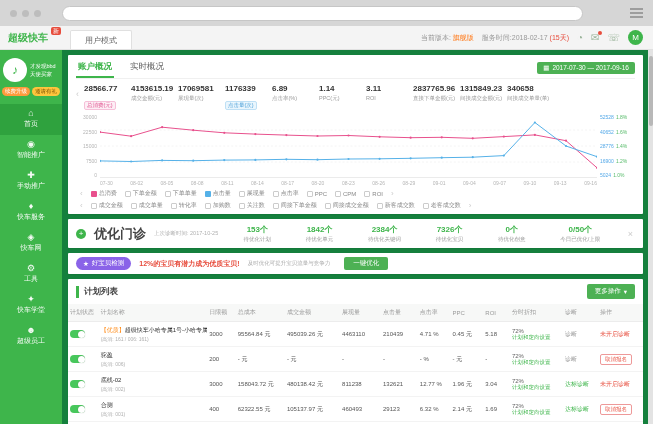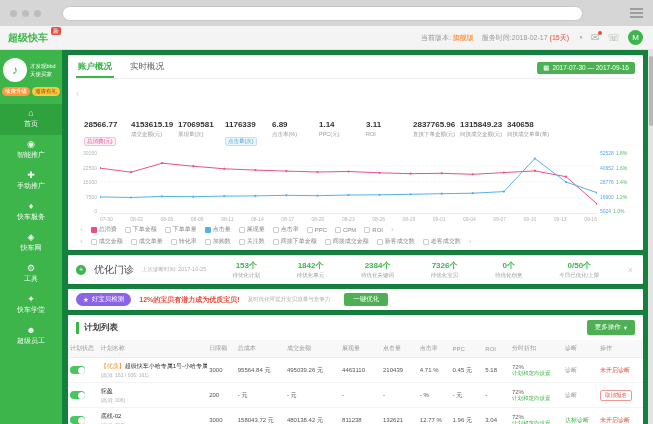--- a/index.html
+++ b/index.html
@@ -49,42 +49,42 @@
   .card { background: #fff; margin-bottom: 5px; box-shadow: 0 1px 1px rgba(0,0,0,.06); border-radius: 1px; }
 
   
   .ov-card { padding: 2px 8px 4px; }
   .ov-tabs { display: flex; align-items: center; border-bottom: 1px solid #f0f0f0; }
   .ov-tab { font-size: 8.5px; color: #666; padding: 4px 2px 3px; margin-right: 14px; border-bottom: 2px solid transparent; cursor: pointer; }
   .ov-tab.active { color: #3eb54b; border-bottom-color: #3eb54b; font-weight: bold; }
   .date-btn { margin-left: auto; background: #4db154; color: #fff; font-size: 6.5px; padding: 2px 6px; border-radius: 2px; display: flex; align-items: center; gap: 3px; cursor: pointer; }
   .kpi-row { display: flex; margin: 5px 0 3px; overflow: hidden; position: relative; padding-left: 8px; }
   .kpi-arrow { position: absolute; left: 0; top: 5px; color: #ccc; font-size: 9px; cursor: pointer; }
-  .kpi { width: 47px; flex: none; overflow: hidden; margin-top: 36px; }
+  .kpi { width: 47px; flex: none; overflow: hidden; }
   .kpi-value { font-size: 8px; font-weight: bold; color: #333; white-space: nowrap; }
   .kpi-label { font-size: 5.5px; color: #9a9a9a; margin-top: 2px; white-space: nowrap; cursor: pointer; }
   .kpi-label.hl-pink { display: inline-block; background: #fdeef5; color: #e0538f; border: 1px solid #f5c0d8; padding: 0 2px; border-radius: 2px; }
   .kpi-label.hl-blue { display: inline-block; background: #eaf6fd; color: #4a9fd8; border: 1px solid #bfe0f5; padding: 0 2px; border-radius: 2px; }
   .chart-wrap { display: flex; align-items: stretch; margin-top: 2px; }
   .y-axis { width: 24px; flex: none; display: flex; flex-direction: column; justify-content: space-between; font-size: 5px; color: #b5b5b5; text-align: right; padding-right: 3px; }
   .chart-svg { flex: 1; height: 64px; display: block; }
   .r-axis { width: 38px; flex: none; display: flex; flex-direction: column; justify-content: space-between; font-size: 5px; padding-left: 3px; }
   .r-axis .rv { color: #55a9e8; }
   .r-axis .rp { color: #57bb6a; margin-left: 2px; }
   .x-labels { display: flex; justify-content: space-between; margin: 2px 38px 0 24px; font-size: 5px; color: #b5b5b5; }
   .legend-row { display: flex; align-items: center; gap: 8px; margin-top: 3px; padding: 0 4px; font-size: 6px; color: #888; }
   .legend-arrow { color: #ccc; font-size: 8px; cursor: pointer; }
   .legend-item { display: flex; align-items: center; gap: 2px; cursor: pointer; white-space: nowrap; }
   .legend-box { width: 6px; height: 6px; border: 1px solid #ccc; border-radius: 1px; background: #fff; flex: none; }
   .legend-box.checked { border: none; }
 
   
   .clinic-card { display: flex; align-items: center; padding: 5px 8px; gap: 8px; }
   .clinic-icon { width: 10px; height: 10px; border-radius: 50%; background: #3eb54b; color: #fff; font-size: 8px; display: flex; align-items: center; justify-content: center; flex: none; line-height: 1; }
-  .clinic-title { font-size: 10px; font-weight: normal; color: #444; white-space: nowrap; }
+  .clinic-title { font-size: 13px; font-weight: bold; color: #444; white-space: nowrap; }
   .clinic-time { font-size: 5.5px; color: #b0b0b0; white-space: nowrap; }
   .clinic-stats { flex: 1; display: flex; justify-content: space-around; }
   .cstat { text-align: center; }
   .cstat-value { font-size: 8px; font-weight: bold; color: #3eb54b; }
   .cstat-label { font-size: 5.5px; color: #999; margin-top: 1px; }
   .clinic-close { color: #ccc; font-size: 9px; padding: 0 2px; cursor: pointer; }
 
   
   .banner-card { display: flex; align-items: center; padding: 4px 8px; gap: 8px; }
   .banner-tag { background: #8a63e8; color: #fff; font-size: 6.5px; padding: 2px 7px; border-radius: 9px; display: flex; align-items: center; gap: 3px; flex: none; }
@@ -127,20 +127,21 @@
     </div>
 </div>
 
 <div class="app">
 
   <div class="app-header">
     <div class="logo">
       <span>超级快车</span>
       <span class="logo-badge">新</span>
     </div>
+    <div class="header-tab">用户模式</div>
     <div class="header-right">
       <span>
         <span>当前版本:</span><span class="ver-value">旗舰版</span>
       </span>
       <span>
         <span>服务时间:</span><span>2018-02-17</span><span class="expire-note">(15天)</span>
       </span>
       <span class="hicon">◔</span>
       <span class="hicon"><span>✉</span><span class="mail-dot"></span></span>
       <span class="hicon">☏</span>

